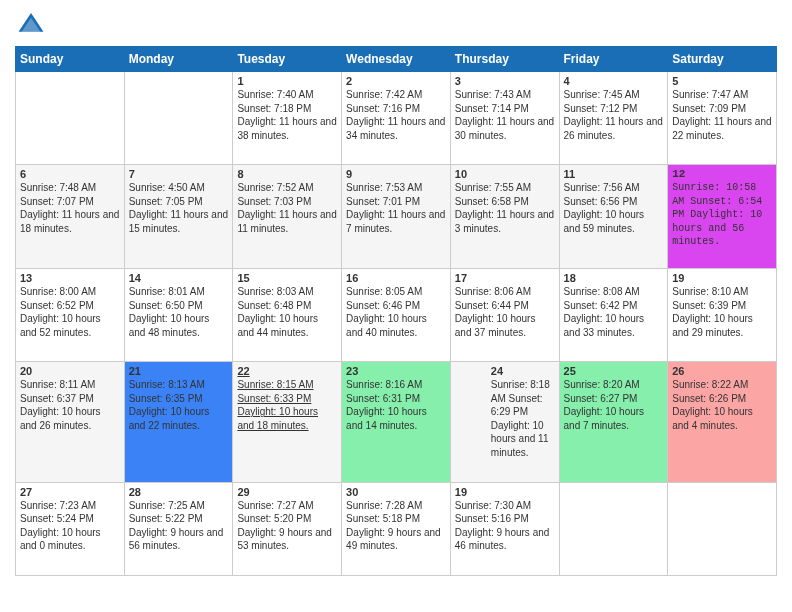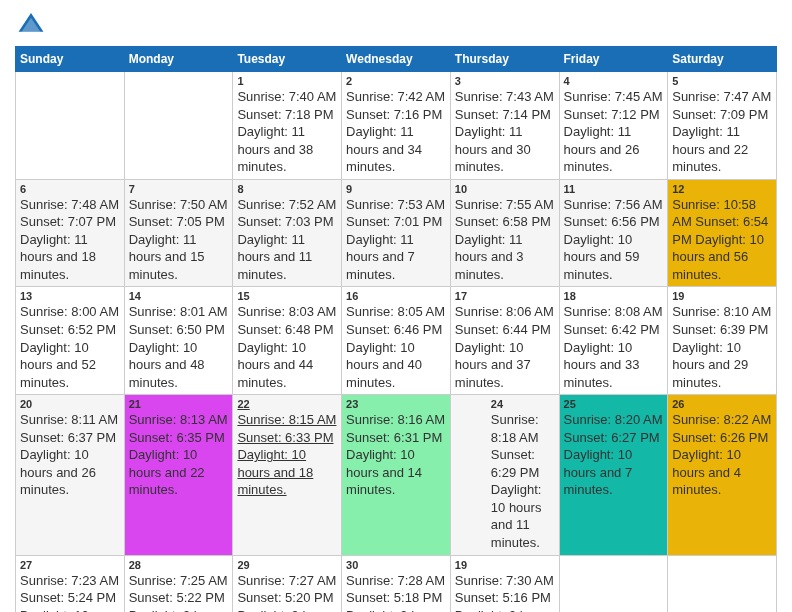--- a/index.html
+++ b/index.html
@@ -89,21 +89,21 @@
     .calendar tr:nth-child(even) td {
       background: #f5f5f5;
     }
     .day-num {
       font-size: 11px;
       font-weight: bold;
       margin-bottom: 1px;
       display: block;
     }
     .day-info {
-      font-size: 13px;
+      font-size: 10px;
       line-height: 1.35;
       color: #333;
     }
     .empty-cell {
       background: #fff !important;
     }
   </style>
 </head>
 <body>
 
@@ -174,21 +174,21 @@
         </tr>
         <tr>
           <td style="background: rgb(245, 245, 245);">
             <span class="day-num">6</span>
             <div class="day-info">Sunrise: 7:48 AM
 Sunset: 7:07 PM
 Daylight: 11 hours and 18 minutes.</div>
           </td>
           <td style="background: rgb(245, 245, 245);">
             <span class="day-num">7</span>
-            <div class="day-info">Sunrise: 7:50 AM
+            <div class="day-info">Sunrise: 4:50 AM
 Sunset: 7:05 PM
 Daylight: 11 hours and 15 minutes.</div>
           </td>
           <td style="background: rgb(245, 245, 245);">
             <span class="day-num">8</span>
             <div class="day-info">Sunrise: 7:52 AM
 Sunset: 7:03 PM
 Daylight: 11 hours and 11 minutes.</div>
           </td>
           <td style="background: rgb(245, 245, 245);">
@@ -202,21 +202,21 @@
             <div class="day-info">Sunrise: 7:55 AM
 Sunset: 6:58 PM
 Daylight: 11 hours and 3 minutes.</div>
           </td>
           <td style="background: rgb(245, 245, 245);">
             <span class="day-num">11</span>
             <div class="day-info">Sunrise: 7:56 AM
 Sunset: 6:56 PM
 Daylight: 10 hours and 59 minutes.</div>
           </td>
-          <td style="background: #eab308;">
+          <td style="background: #d946ef; font-family: Liberation Mono, monospace;">
             <span class="day-num">12</span>
             <div class="day-info">Sunrise: 10:58 AM
 Sunset: 6:54 PM
 Daylight: 10 hours and 56 minutes.</div>
           </td>
         </tr>
         <tr>
           <td>
             <span class="day-num">13</span>
             <div class="day-info">Sunrise: 8:00 AM
@@ -260,21 +260,21 @@
 Daylight: 10 hours and 29 minutes.</div>
           </td>
         </tr>
         <tr>
           <td style="background: rgb(245, 245, 245);">
             <span class="day-num">20</span>
             <div class="day-info">Sunrise: 8:11 AM
 Sunset: 6:37 PM
 Daylight: 10 hours and 26 minutes.</div>
           </td>
-          <td style="background: #d946ef;">
+          <td style="background: #3b82f6;">
             <span class="day-num">21</span>
             <div class="day-info">Sunrise: 8:13 AM
 Sunset: 6:35 PM
 Daylight: 10 hours and 22 minutes.</div>
           </td>
           <td style="background: rgb(245, 245, 245); text-decoration: underline;">
             <span class="day-num">22</span>
             <div class="day-info">Sunrise: 8:15 AM
 Sunset: 6:33 PM
 Daylight: 10 hours and 18 minutes.</div>
@@ -284,27 +284,27 @@
             <div class="day-info">Sunrise: 8:16 AM
 Sunset: 6:31 PM
 Daylight: 10 hours and 14 minutes.</div>
           </td>
           <td style="background: rgb(245, 245, 245); padding-left: 40px;">
             <span class="day-num">24</span>
             <div class="day-info">Sunrise: 8:18 AM
 Sunset: 6:29 PM
 Daylight: 10 hours and 11 minutes.</div>
           </td>
-          <td style="background: #14b8a6;">
+          <td style="background: #86efac;">
             <span class="day-num">25</span>
             <div class="day-info">Sunrise: 8:20 AM
 Sunset: 6:27 PM
 Daylight: 10 hours and 7 minutes.</div>
           </td>
-          <td style="background: #eab308;">
+          <td style="background: #fca5a5;">
             <span class="day-num">26</span>
             <div class="day-info">Sunrise: 8:22 AM
 Sunset: 6:26 PM
 Daylight: 10 hours and 4 minutes.</div>
           </td>
         </tr>
         <tr>
           <td>
             <span class="day-num">27</span>
             <div class="day-info">Sunrise: 7:23 AM

